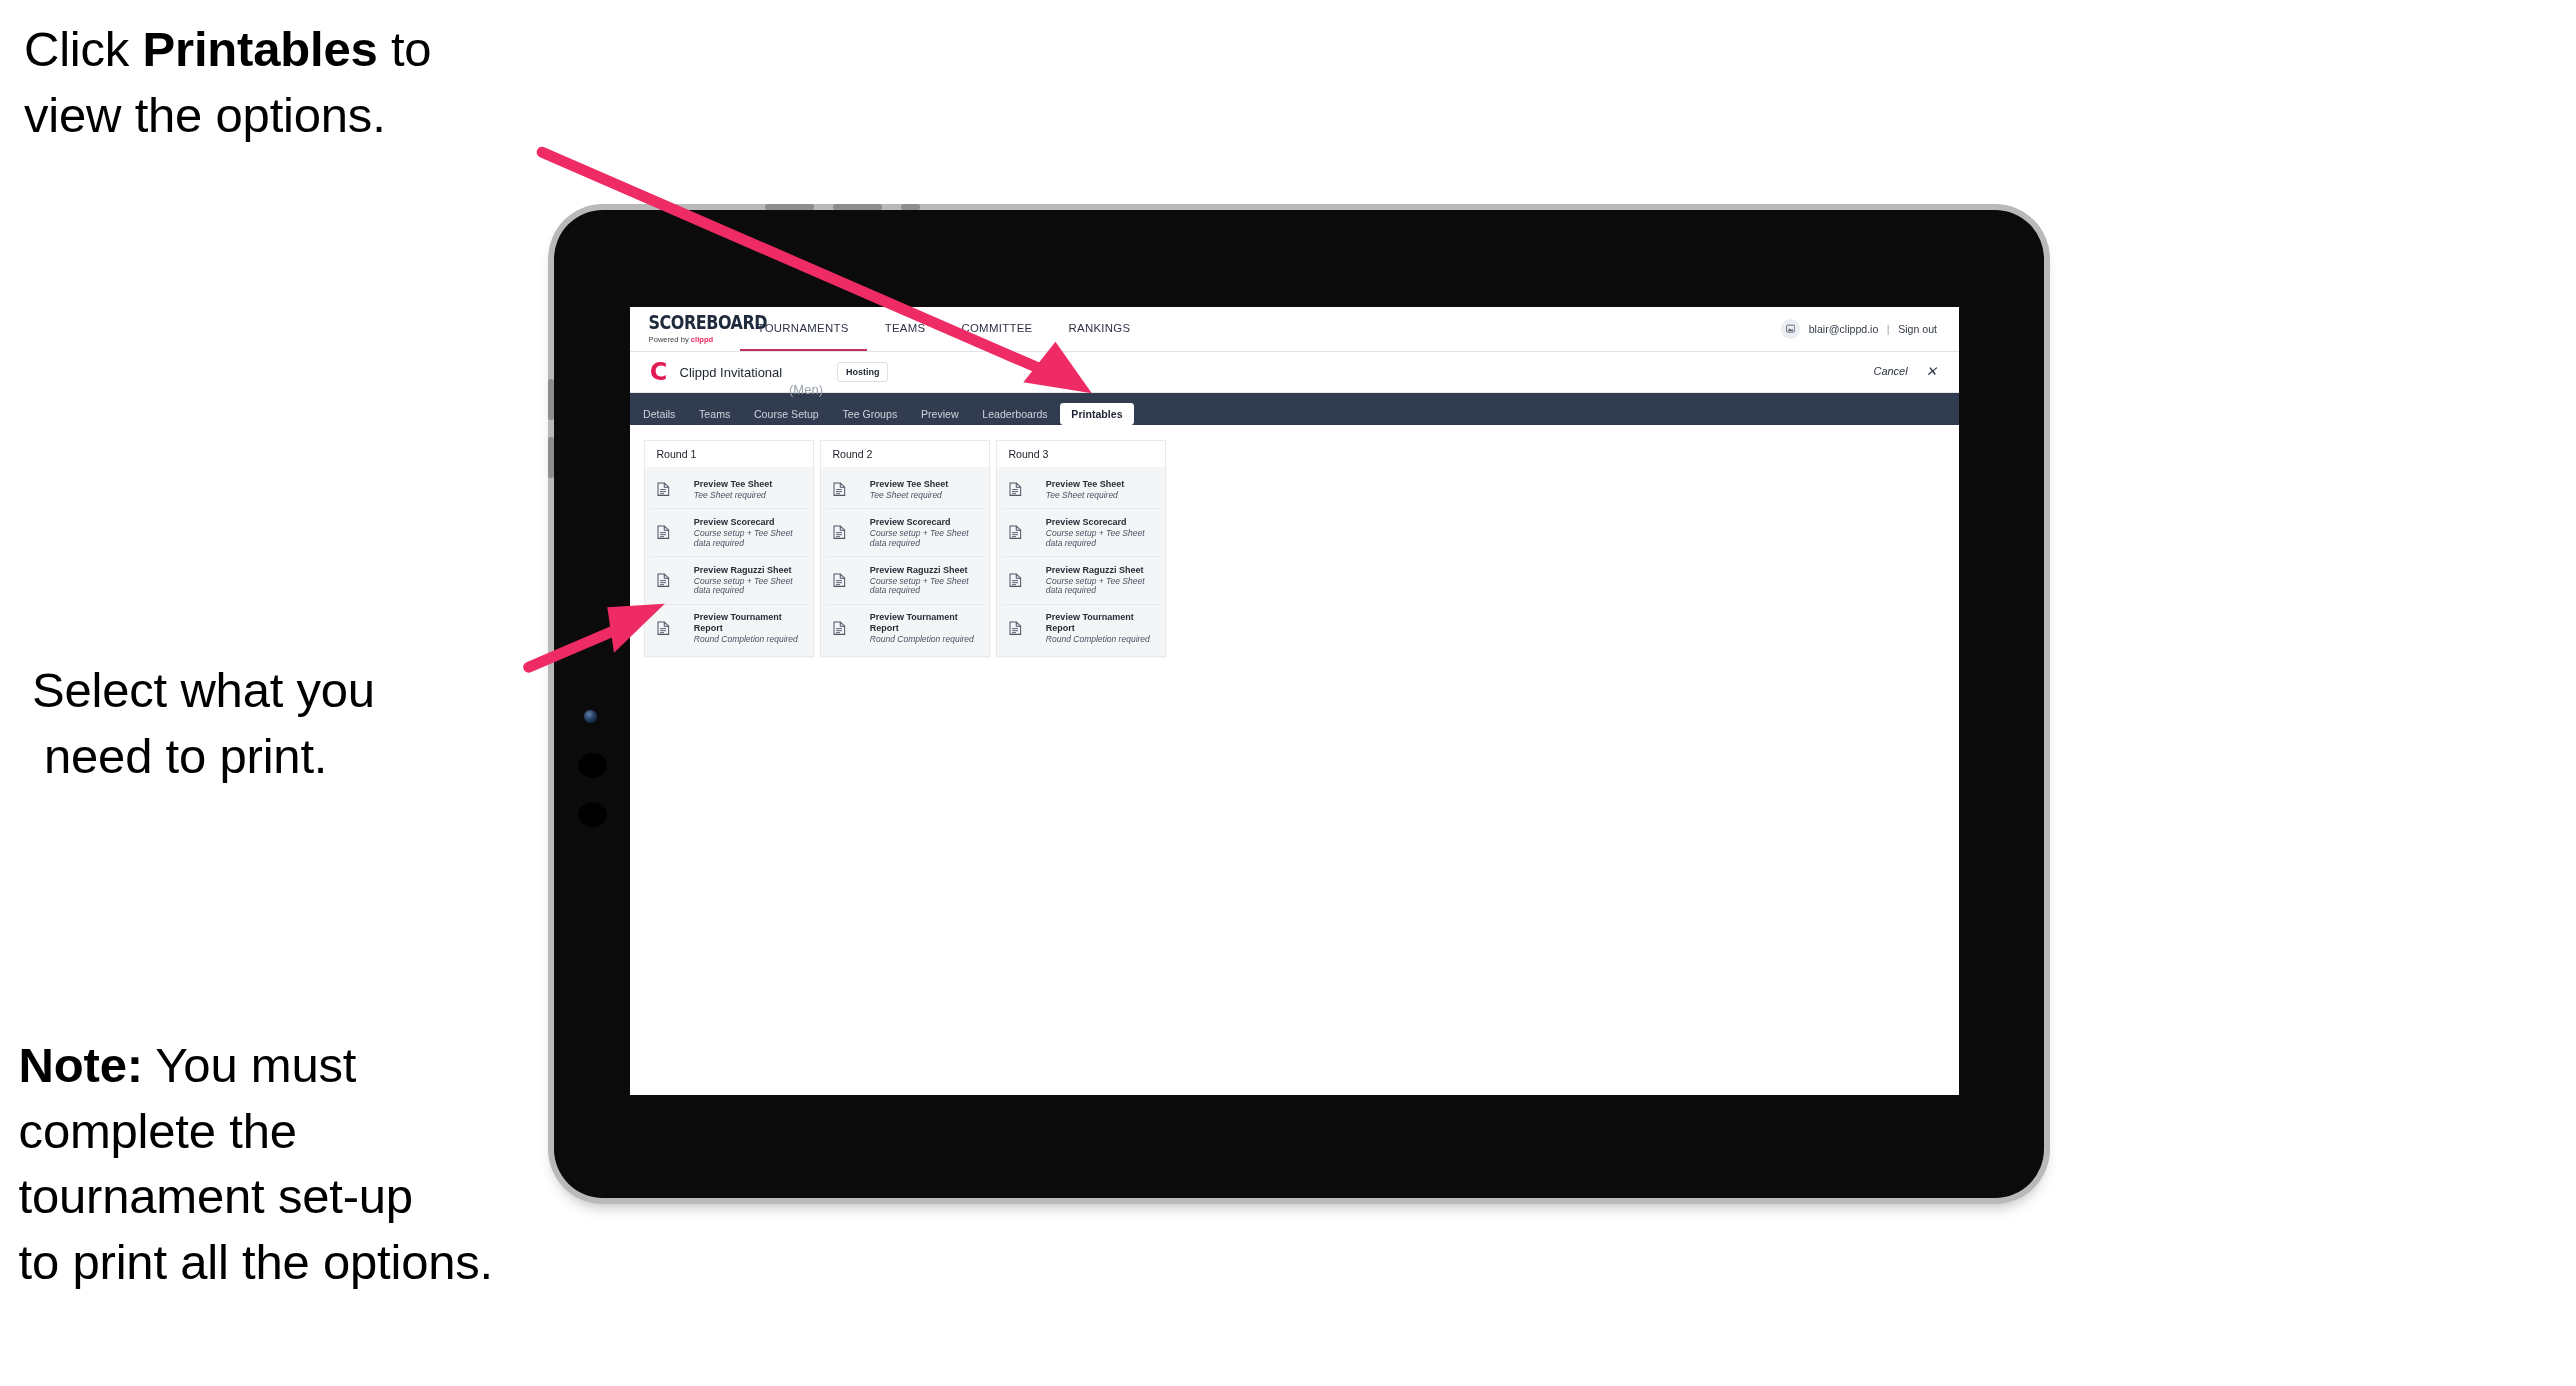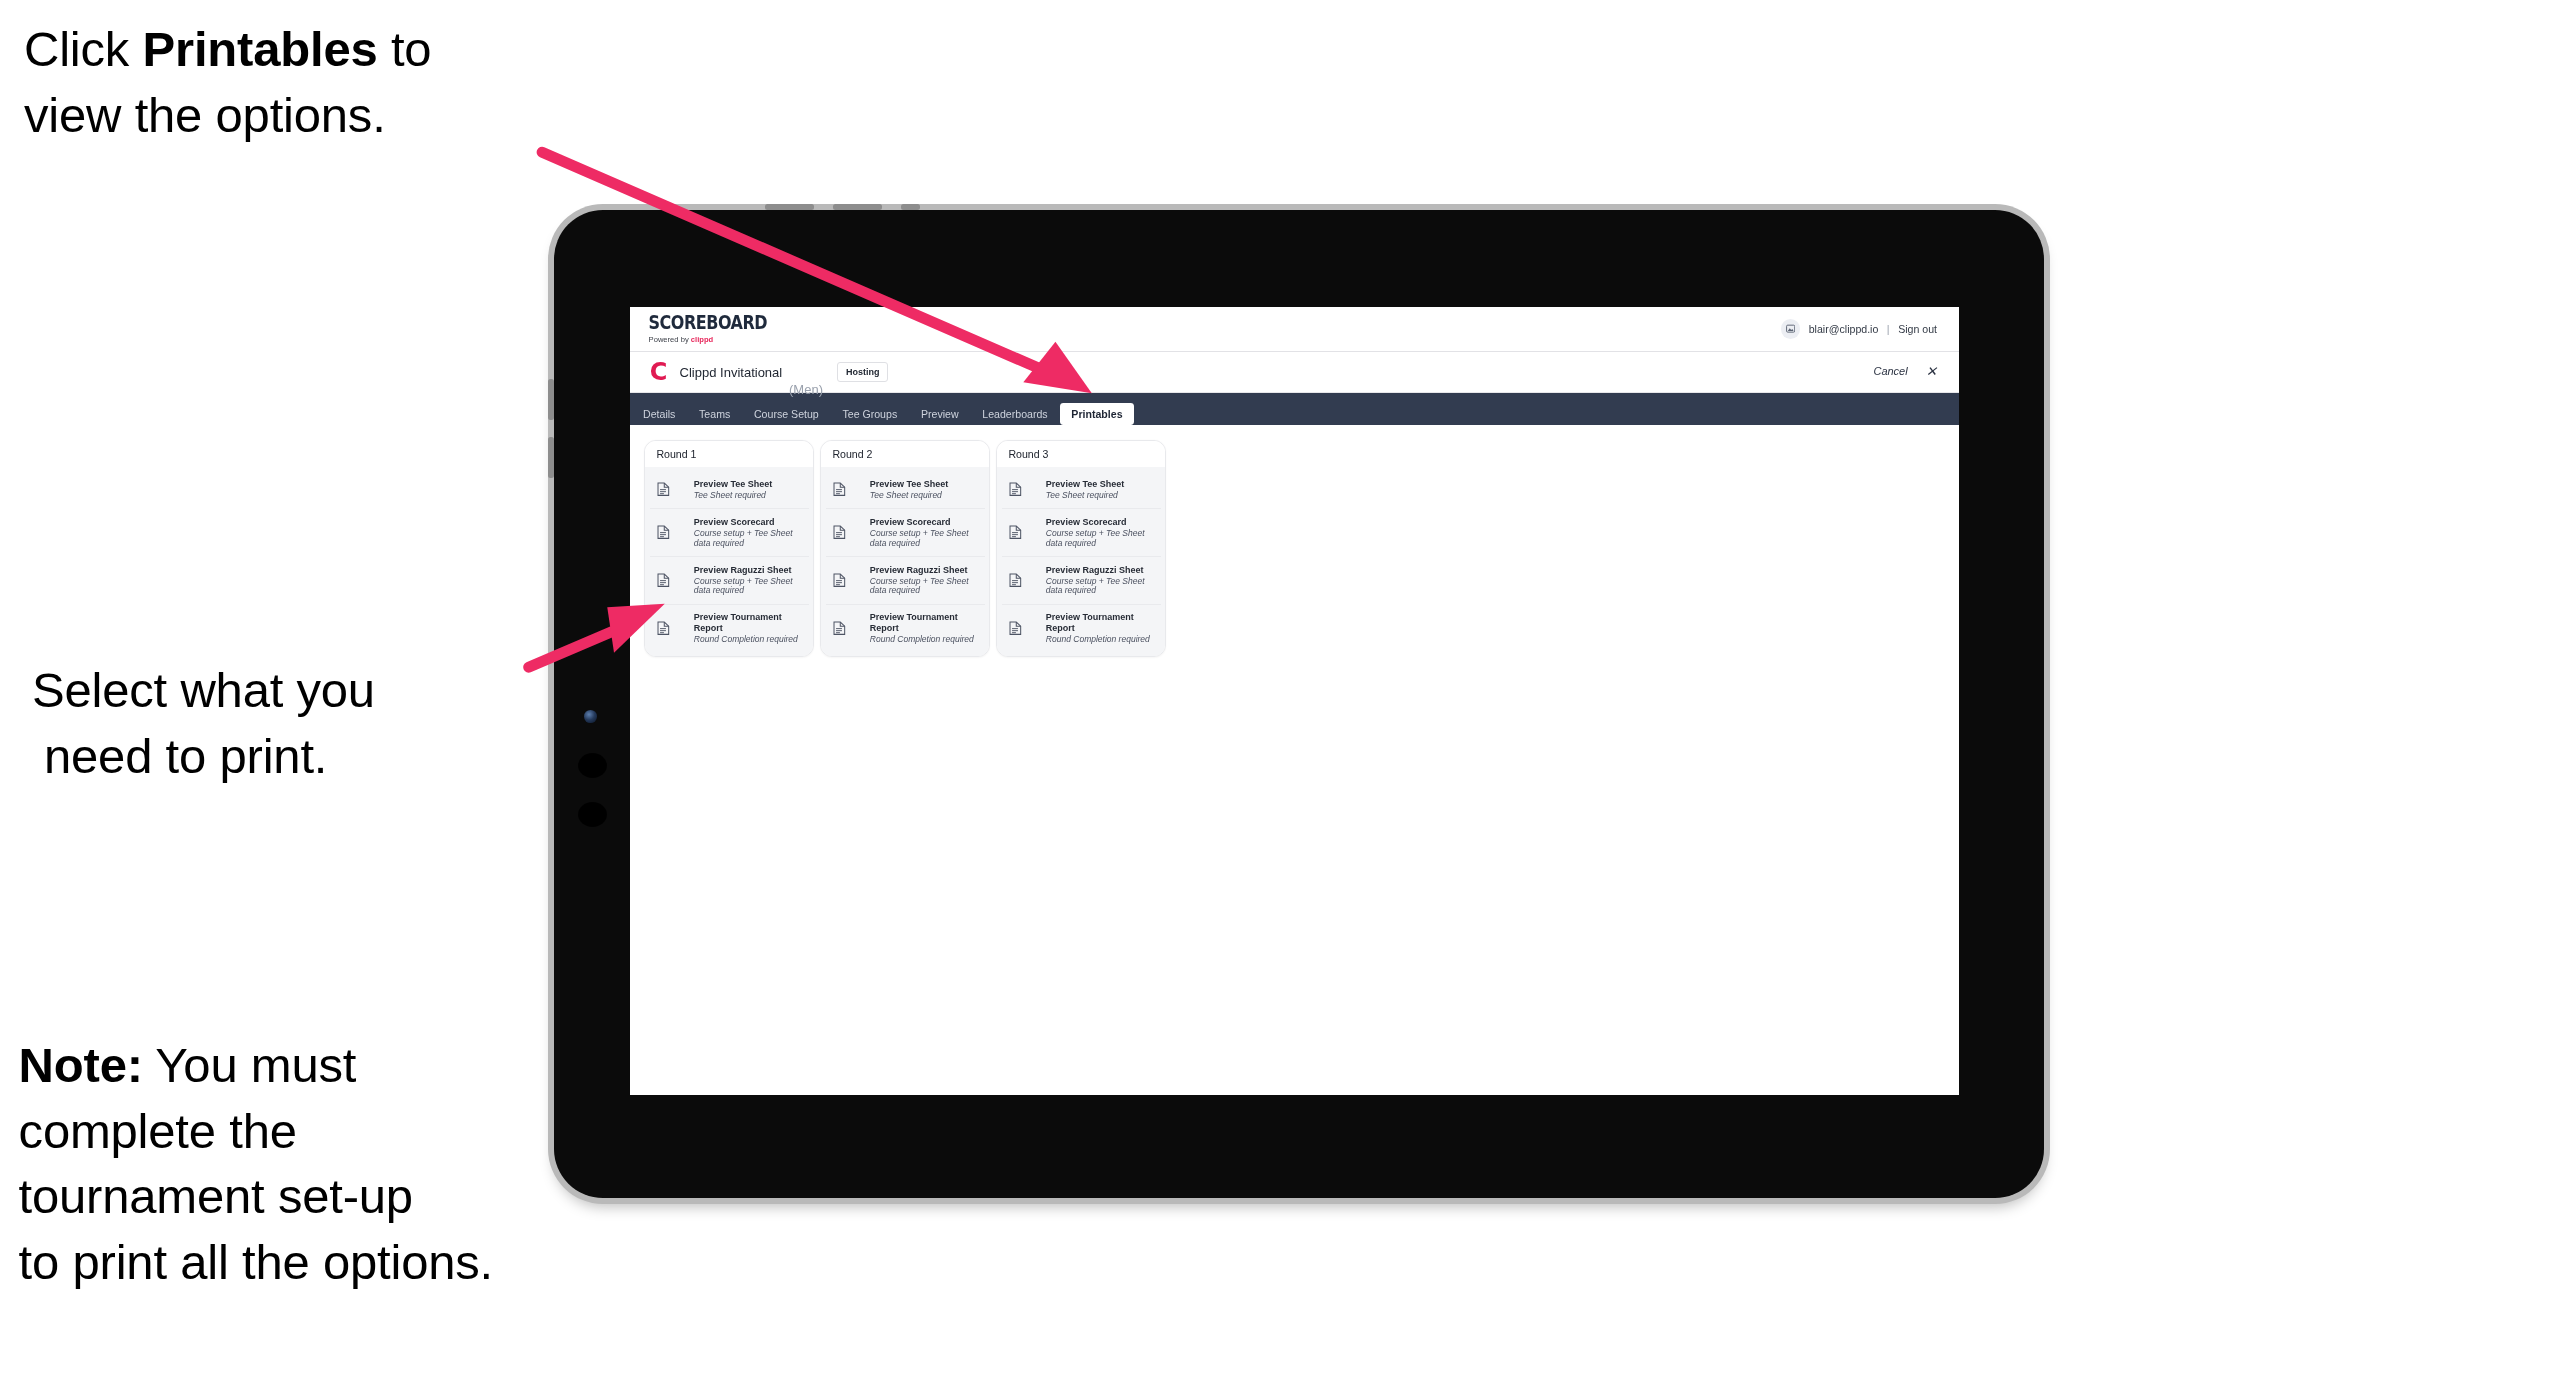--- a/index.html
+++ b/index.html
@@ -134,21 +134,21 @@
     padding-left:2px;gap:1.7px;
   }
   .subtab{
     font-size:10.6px;color:#ced3dd;padding:5px 11px;border-radius:3.4px;cursor:pointer;white-space:nowrap;
   }
   .subtab.active{background:#ffffff;color:#1d2433;font-weight:700;}
 
   
   #content{padding:15px 14.4px 0 14.4px;display:flex;gap:6px;box-sizing:border-box;}
   .round-col{
-    width:168px;background:#fff;border:0.8px solid #e8e9ec;border-radius:12px;overflow:hidden;
+    width:168px;background:#fff;border:0.8px solid #e8e9ec;border-radius:0;overflow:hidden;
     box-shadow:0 0.8px 1.7px rgba(0,0,0,.04);
   }
   .round-head{
     height:26px;display:flex;align-items:center;padding-left:11px;
     font-size:10.6px;color:#20252f;background:#fff;
   }
   .round-body{background:#f4f5f7;padding:4.2px;}
   .print-item{
     display:flex;align-items:center;gap:24px;
     background:#f4f5f7;padding:7.6px 6.8px 7.6px 7.6px;
@@ -192,20 +192,26 @@
 </div>
 
 <div id="screen">
 
   <div id="brandbar">
     <div id="logo-block">
       <div id="logo-word">SCOREBOARD</div>
       <div id="logo-sub"><span>Powered by </span><span class="clippd">clippd</span></div>
     </div>
 
+    <div id="mainnav">
+      <div class="navitem active">TOURNAMENTS</div>
+      <div class="navitem">TEAMS</div>
+      <div class="navitem">COMMITTEE</div>
+      <div class="navitem">RANKINGS</div>
+    </div>
 
     <div id="acct">
       <div id="avatar">
         <svg viewBox="0 0 16 16">
           <rect x="1" y="2" width="14" height="12" rx="2" fill="none" stroke="#5a6272" stroke-width="1.6"></rect>
           <path d="M3 12 L6.5 7.5 L9 10.5 L11 8.5 L13 12 Z" fill="#5a6272"></path>
         </svg>
       </div>
       <span>blair@clippd.io</span>
       <span class="sep">|</span>

